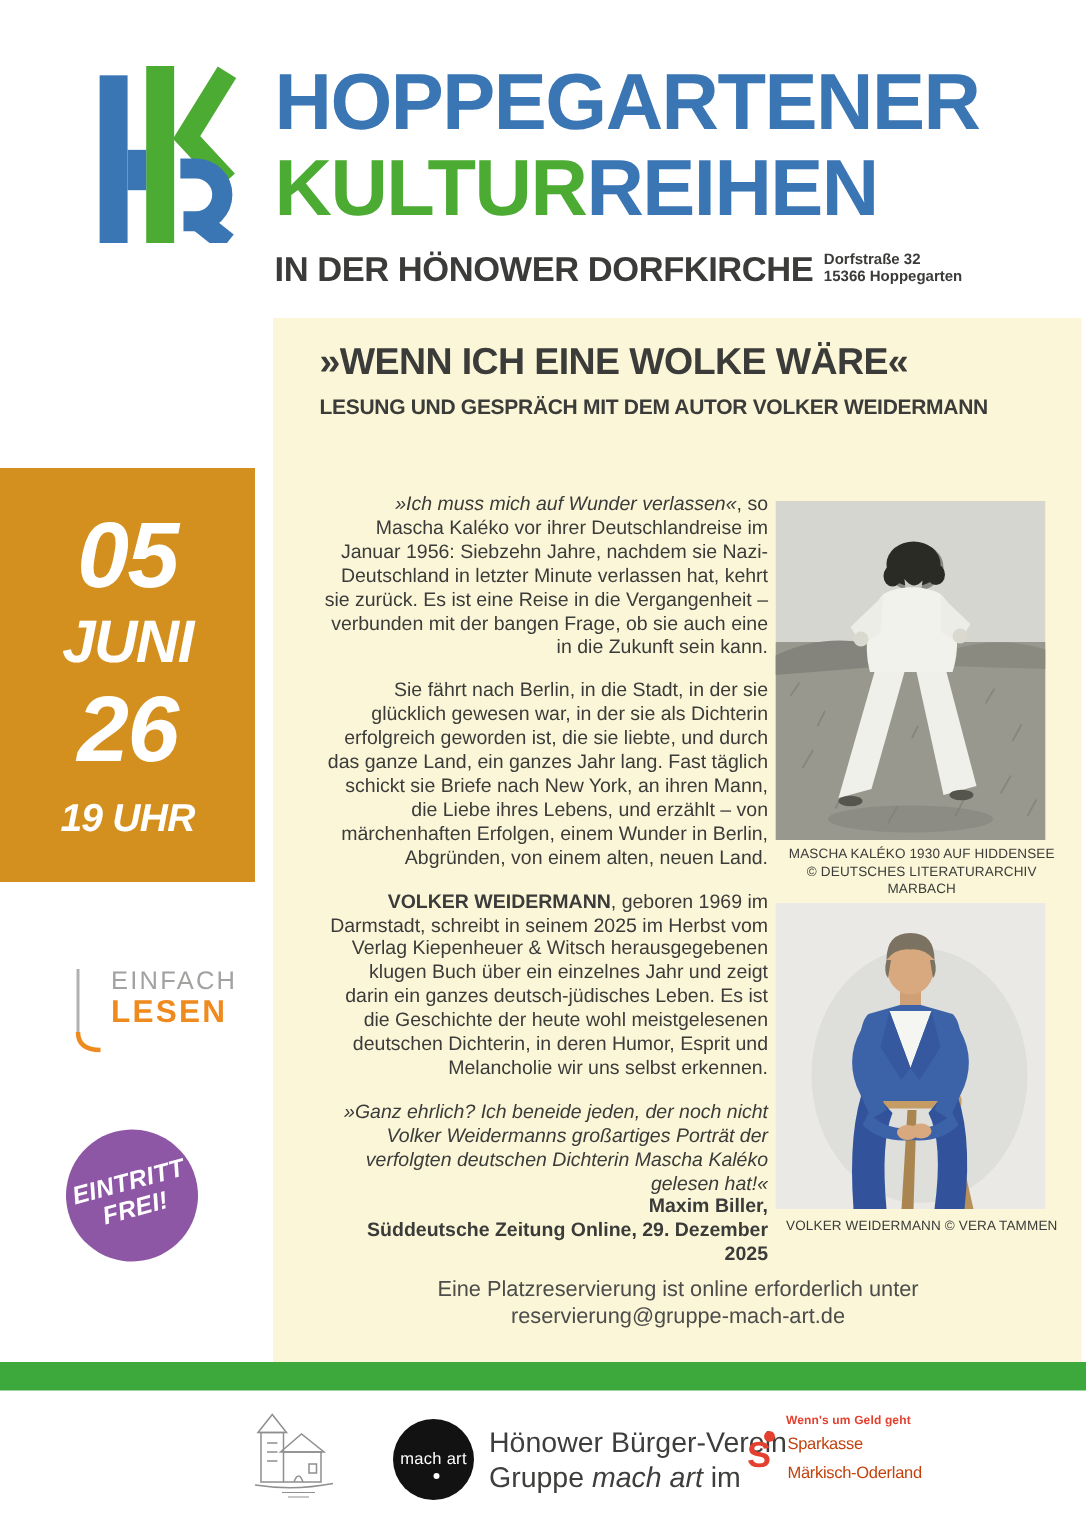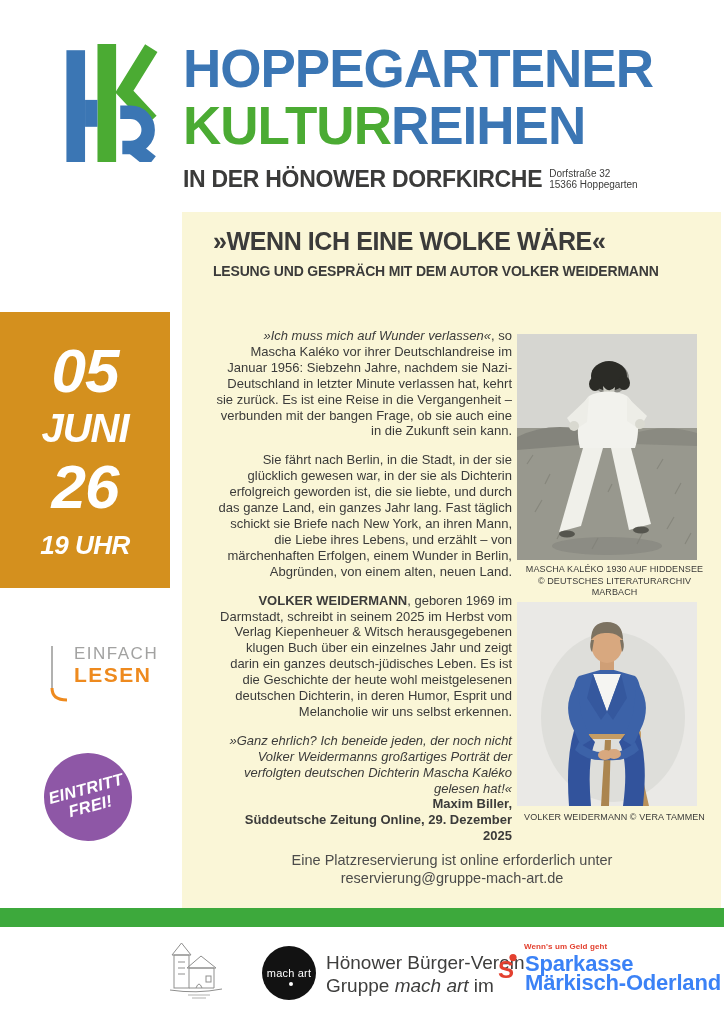--- a/index.html
+++ b/index.html
@@ -11,21 +11,21 @@
     color:#3b3b3a;
   }
   
   .hkr-logo{position:absolute;left:48px;top:44px;width:130px;height:118px;}
   .brand{position:absolute;left:183px;top:40px;line-height:57px;font-weight:bold;
          font-size:53px;letter-spacing:-1px;white-space:nowrap;}
   .brand .blue{color:#3b76b4;}
   .brand .green{color:#4bab33;}
   .venue-row{position:absolute;left:183px;top:166px;display:flex;align-items:flex-start;white-space:nowrap;}
   .venue{font-size:23px;font-weight:bold;color:#3b3b3a;letter-spacing:-0.3px;}
-  .venue-addr{margin-left:7px;margin-top:2px;font-size:10px;font-weight:normal;color:#3b3b3a;line-height:11px;}
+  .venue-addr{margin-left:7px;margin-top:2px;font-size:10px;font-weight:bold;color:#3b3b3a;line-height:11px;}
   
   .date-box{position:absolute;left:0;top:312px;width:170px;height:276px;background:#d4901e;
             display:flex;flex-direction:column;align-items:center;justify-content:center;
             color:#fff;font-weight:bold;text-align:center;font-style:italic;}
   .date-day,.date-year{font-size:62px;line-height:58px;letter-spacing:-1px;}
   .date-month{font-size:40px;line-height:40px;margin:8px 0 10px;letter-spacing:-1px;}
   .date-time{font-size:26px;line-height:26px;margin-top:16px;letter-spacing:-0.5px;}
   
   .panel{position:absolute;left:182px;top:212px;width:539px;height:709px;background:#faf6d7;}
   .headline{position:absolute;left:31px;top:15px;width:495px;}
@@ -62,21 +62,21 @@
   .machart-circle{position:absolute;left:262px;top:946px;width:54px;height:54px;border-radius:50%;
                   background:#121212;display:flex;align-items:center;justify-content:center;}
   .machart-circle .mc-inner{position:relative;color:#fff;font-size:11px;letter-spacing:0.2px;}
   .machart-circle .mc-dot{position:absolute;left:50%;bottom:-7px;width:4px;height:4px;border-radius:50%;background:#fff;}
   .machart-text{position:absolute;left:326px;top:951px;font-size:19px;line-height:23px;color:#3e3e3d;}
   .machart-text em{font-style:italic;}
   .sparkasse{position:absolute;left:497px;top:942px;}
   .sk-tagline{margin-left:27px;font-size:8px;font-weight:bold;color:#e3402f;letter-spacing:0.1px;}
   .sk-row{display:flex;align-items:flex-start;margin-top:3px;}
   .sk-logo{width:22px;height:26px;margin-right:6px;}
-  .sk-name{font-size:22px;line-height:19px;font-weight:bold;color:#3b82f6;letter-spacing:-0.2px;}
+  .sk-name{font-size:11px;line-height:19px;font-weight:normal;color:#c2410c;letter-spacing:-0.2px;}
 </style>
 </head>
 <body>
 
 <div class="page">
 
   <svg class="hkr-logo" viewBox="0 0 90 114" aria-hidden="true">
     <rect x="0" y="6" width="18" height="108" fill="#3b76b4"></rect>
     <rect x="30" y="0" width="18" height="114" fill="#4bab33"></rect>
     <rect x="18" y="54" width="12" height="26" fill="#3b76b4"></rect>

